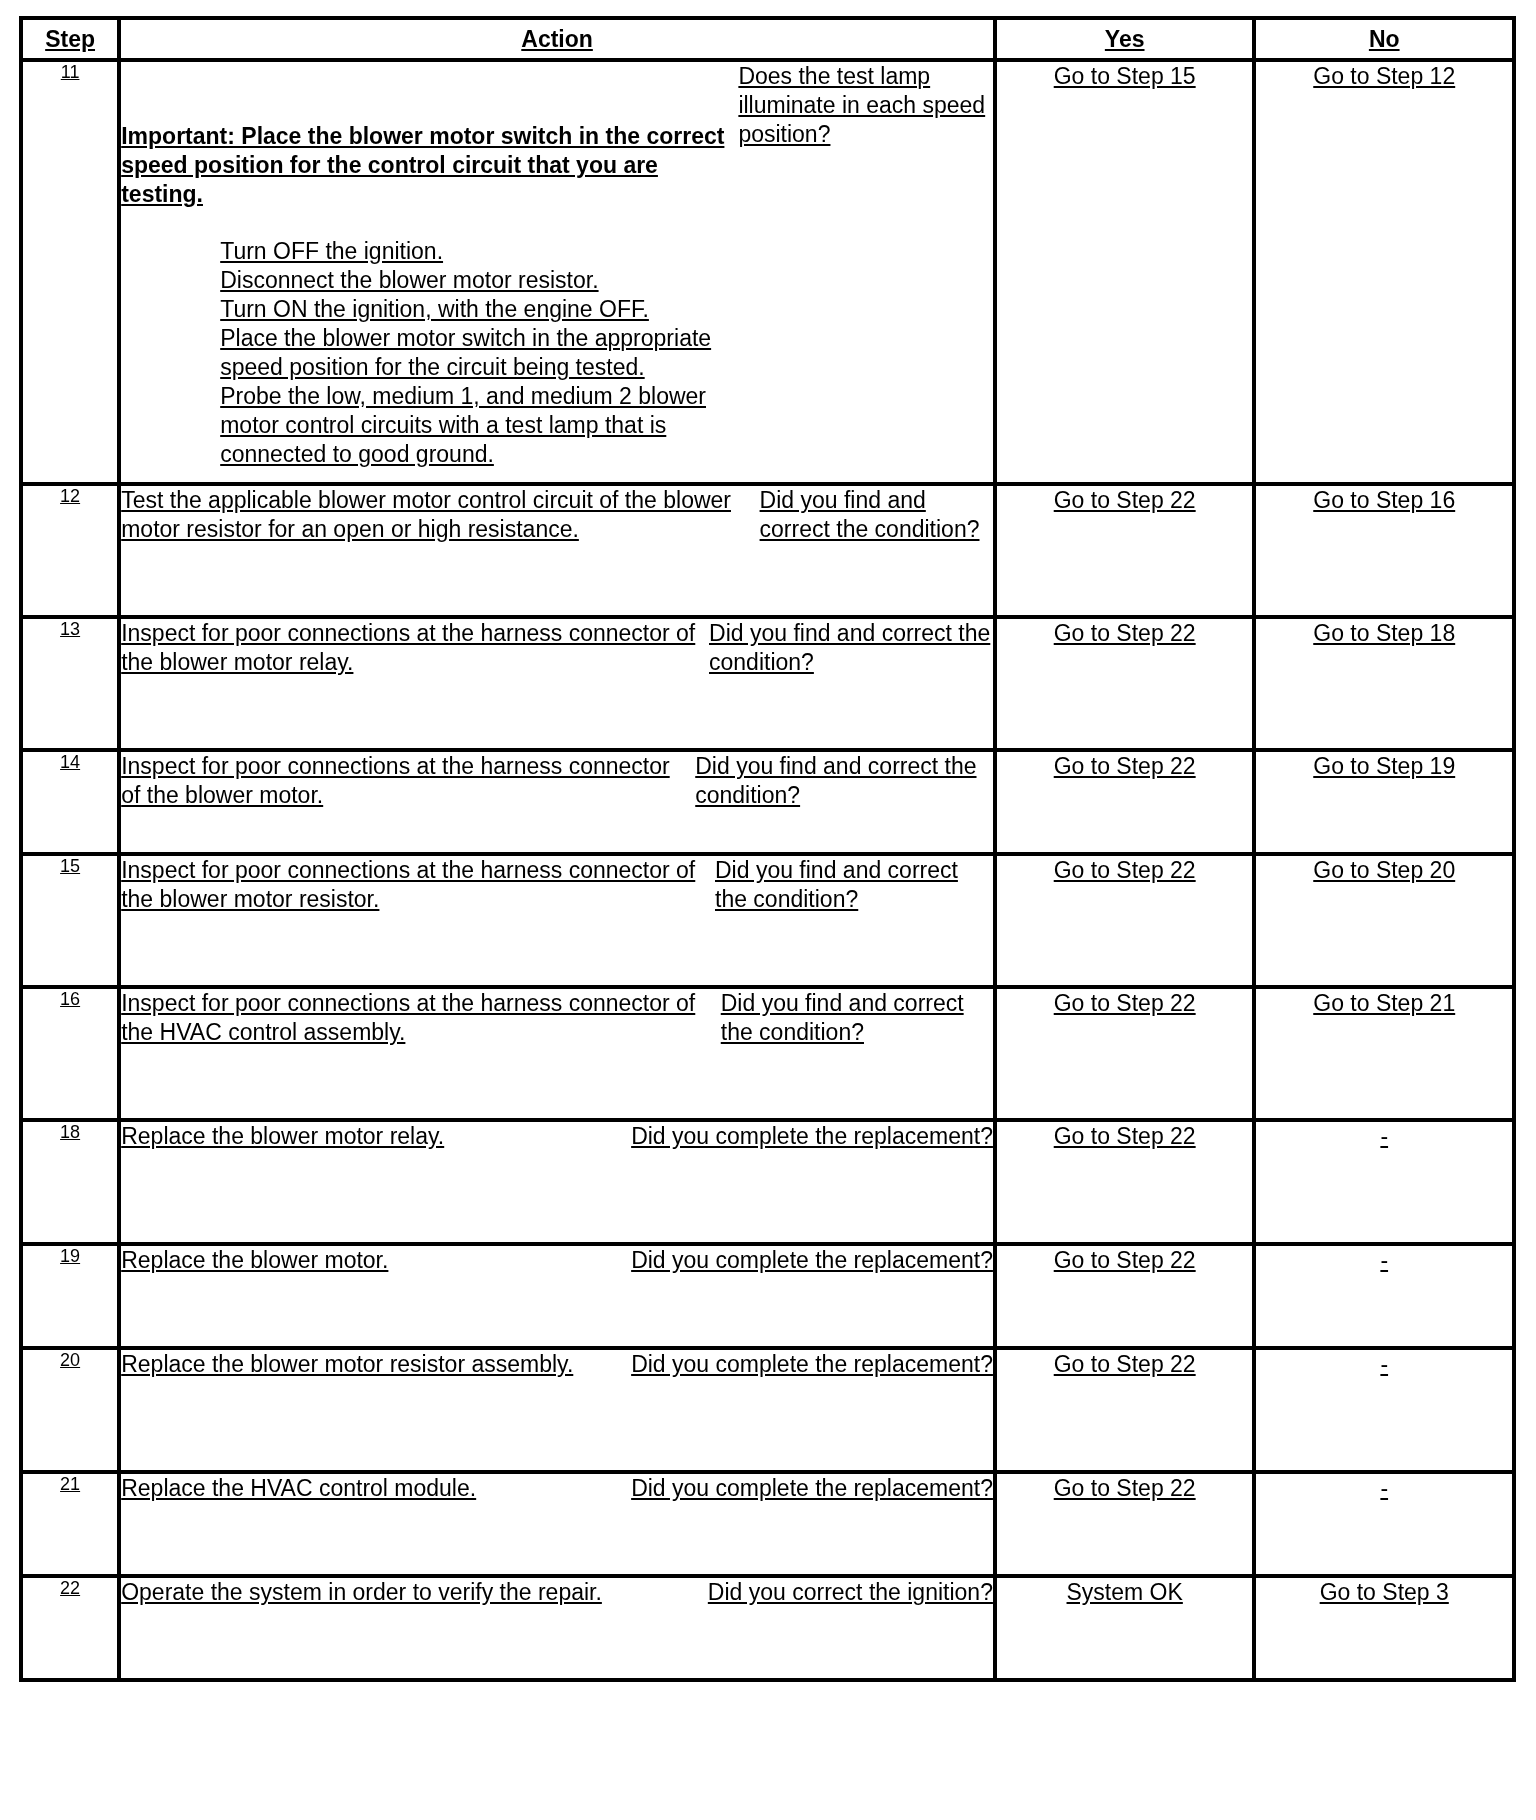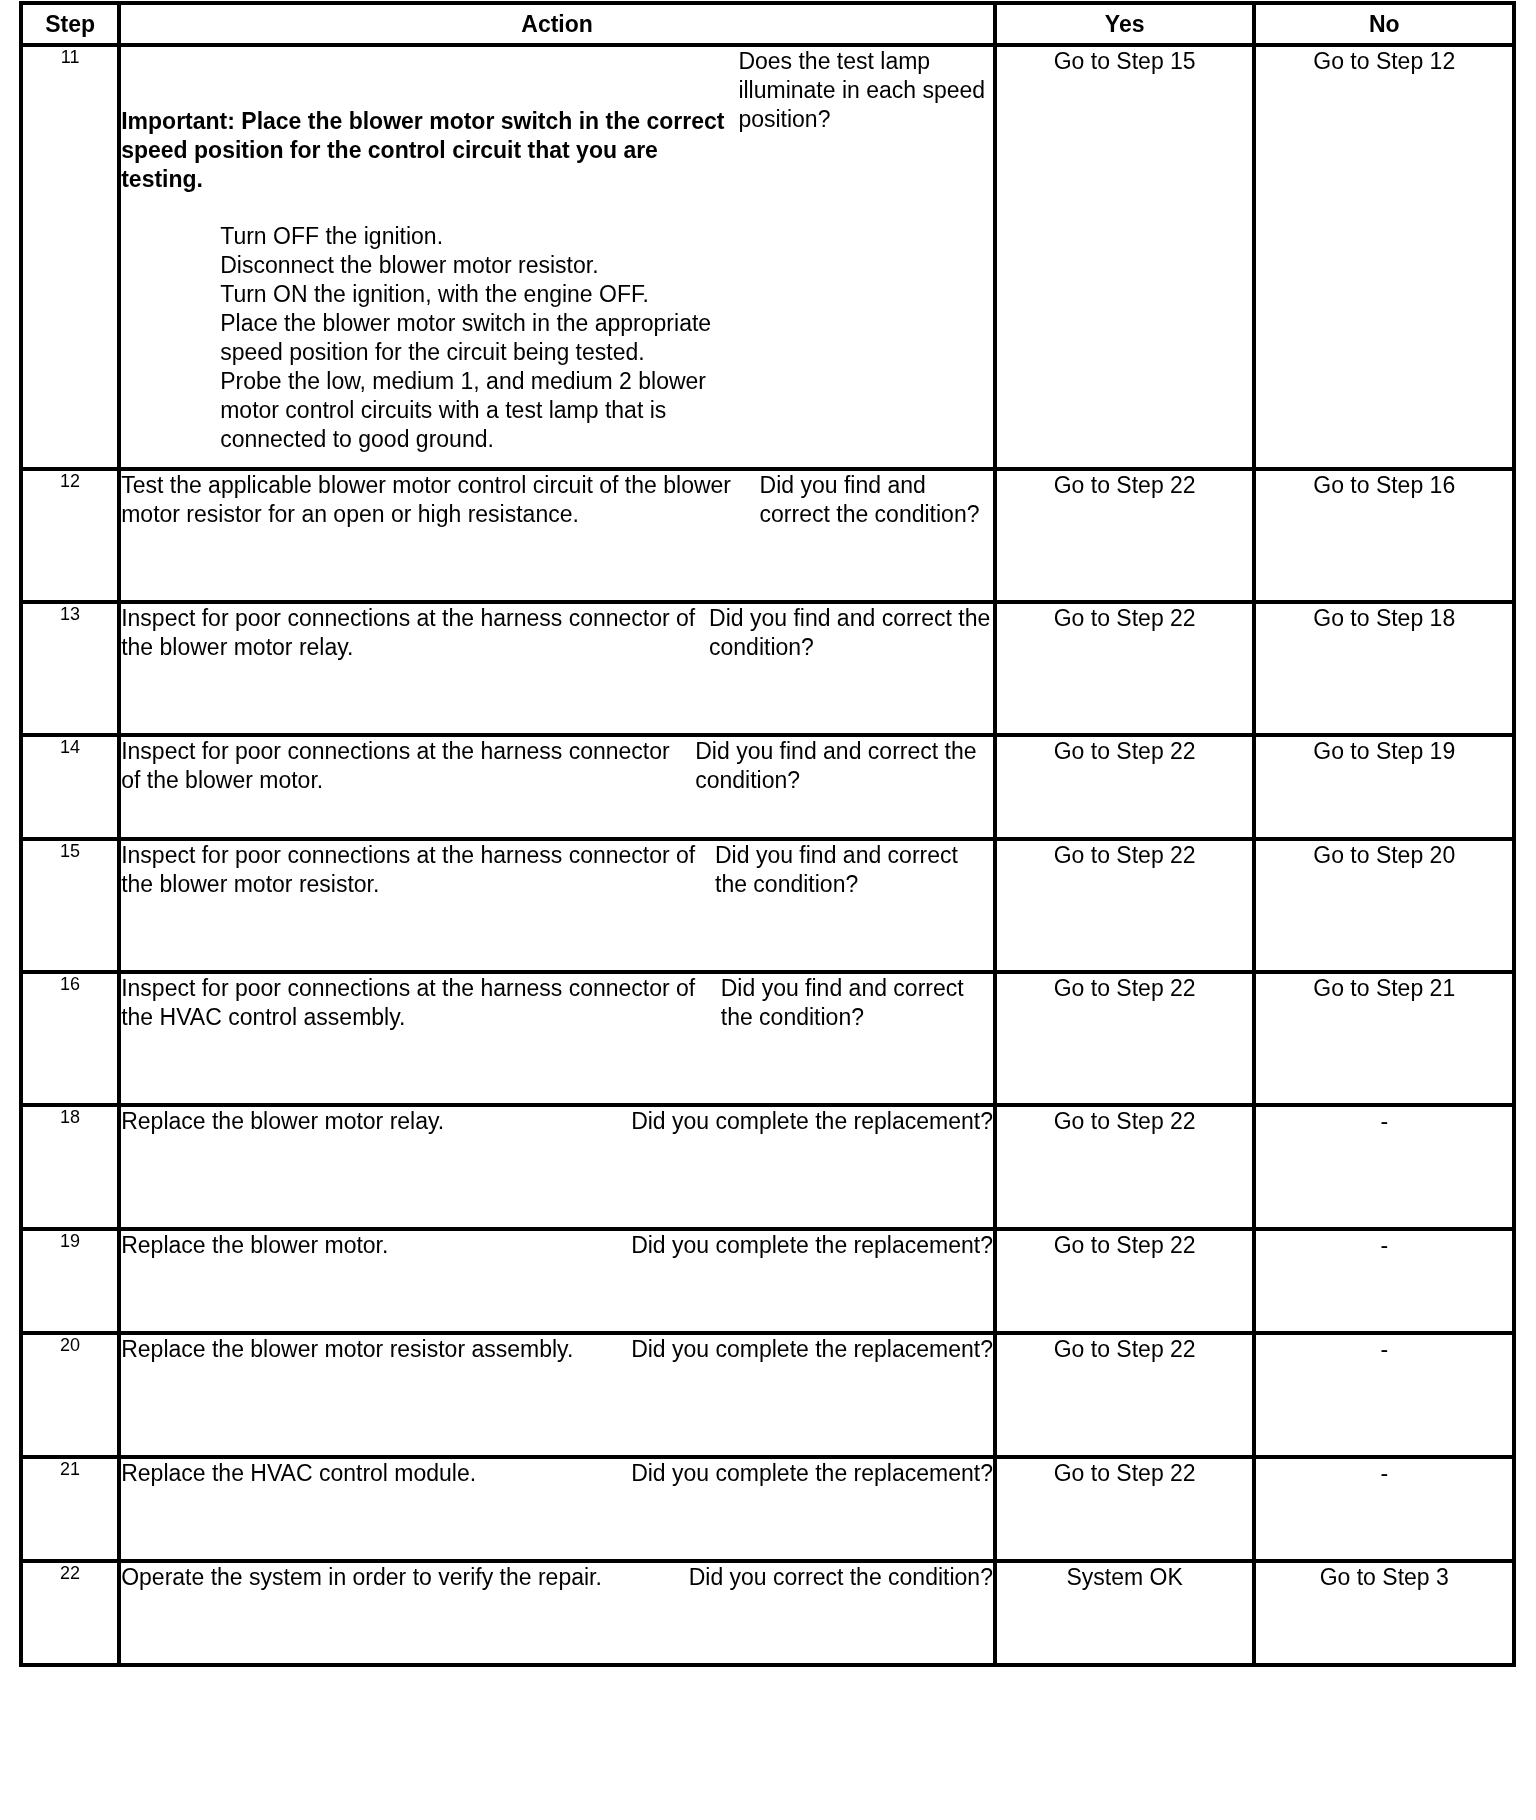--- a/index.html
+++ b/index.html
@@ -1,21 +1,22 @@
 <!DOCTYPE html>
 <html><head>
 <meta charset="utf-8">
 <style>
   html, body { margin: 0; padding: 0; background: #ffffff; }
   body { width: 1536px; height: 1820px; position: relative; overflow: hidden;
          font-family: "Liberation Sans", sans-serif; color: #000; }
   table.diag {
-    position: absolute; left: 19px; top: 1px;
+    position: absolute; left: 19px; top: 16px;
     width: 1497px; border-collapse: collapse; table-layout: fixed;
     border: 4px solid #000;
+    text-decoration: underline;
   }
   table.diag col.c-step { width: 98px; }
   table.diag col.c-action { width: 874px; }
   table.diag col.c-yes { width: 259px; }
   table.diag col.c-no { width: 259px; }
   table.diag th, table.diag td {
     border: 4px solid #000; padding: 0; vertical-align: top;
   }
   table.diag th {
     height: 38px; font-weight: bold; font-size: 23px; text-align: center; vertical-align: middle;
@@ -220,21 +221,21 @@
       <td class="no">
           <span class="ans">-</span>
         </td>
     </tr>
 
     <tr class="r22">
       <td class="step">22</td>
       <td class="action">
         <div class="cell-inner" style="height:100px;">
           <div>Operate the system in order to verify the repair.</div>
-          <div class="question">Did you correct the condition?</div>
+          <div class="question">Did you correct the ignition?</div>
         </div>
       </td>
       <td class="yes">
           <span class="ans">System OK</span>
         </td>
       <td class="no">
           <span class="ans">Go to Step 3</span>
         </td>
     </tr>
   </tbody>

